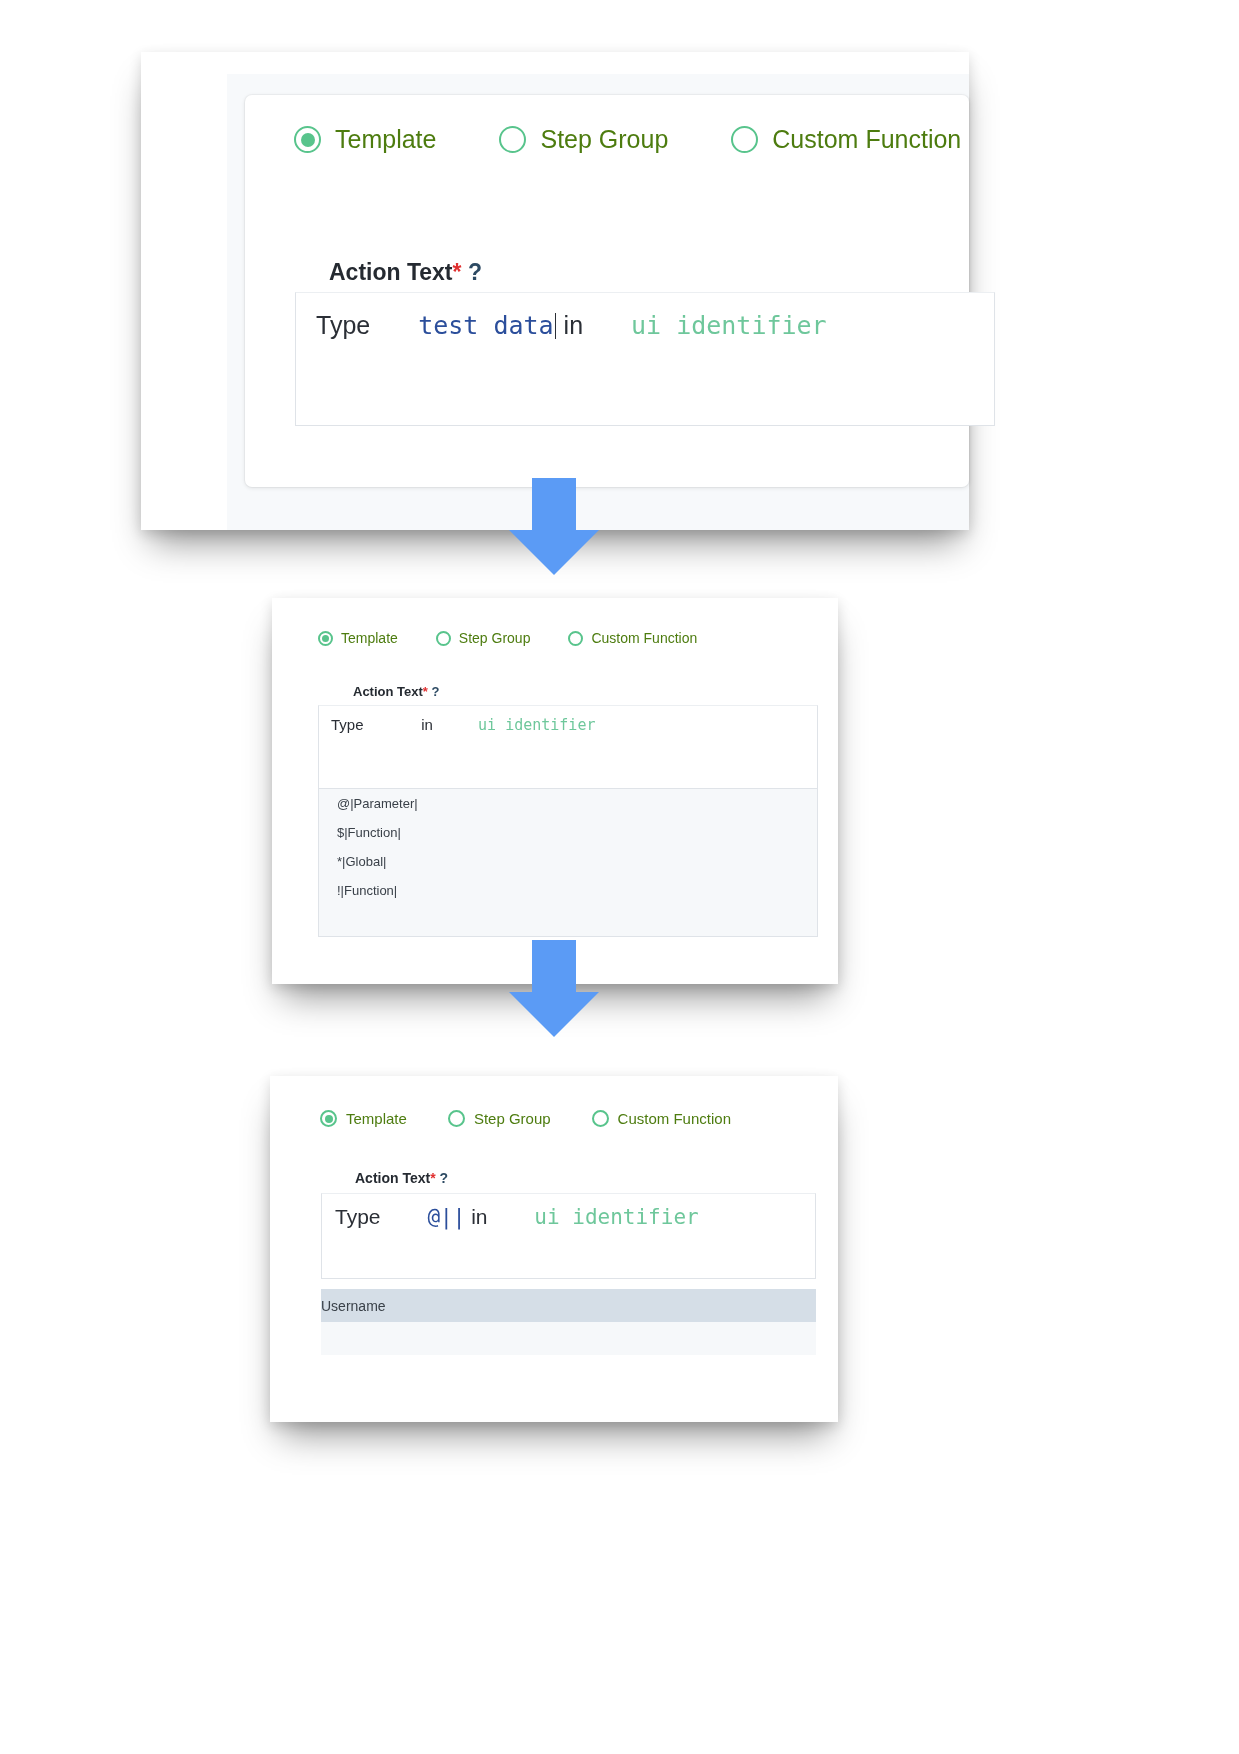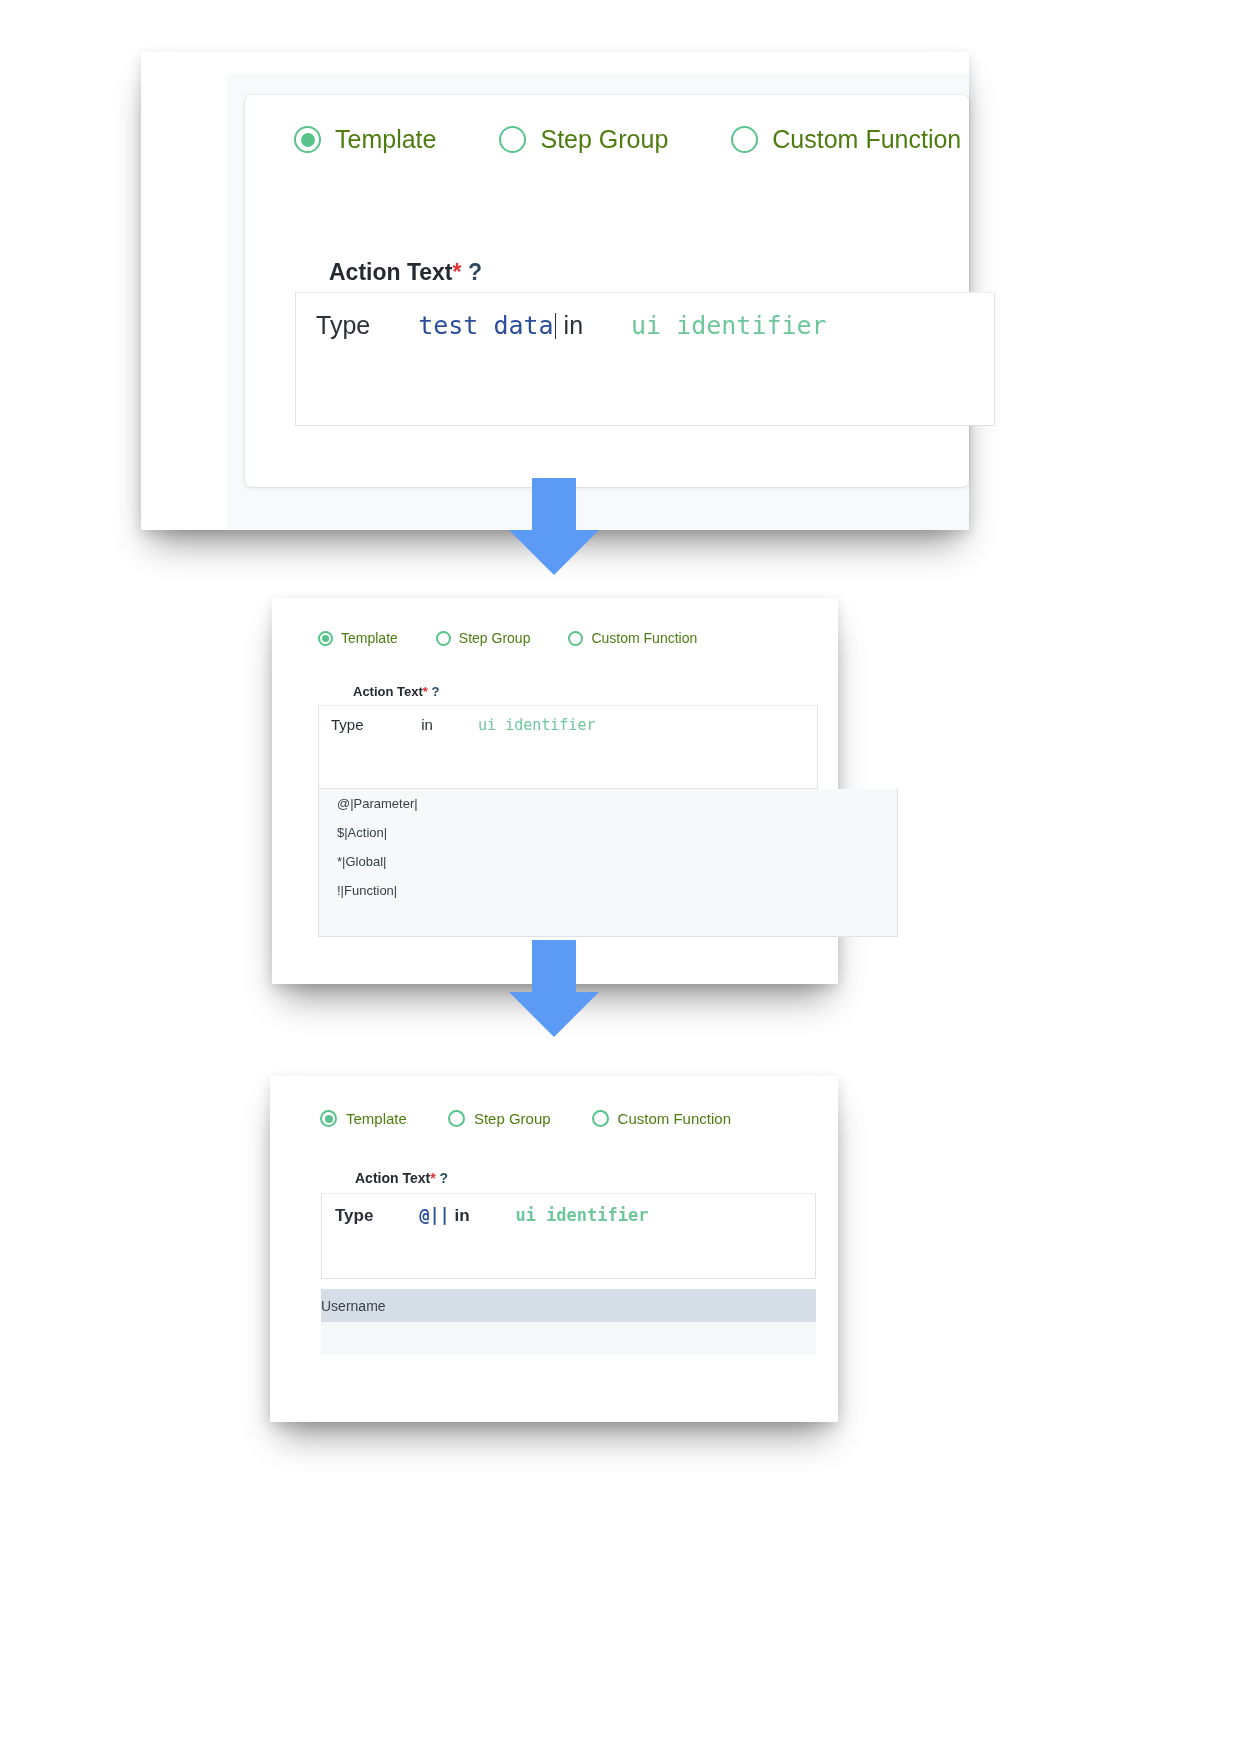--- a/index.html
+++ b/index.html
@@ -110,34 +110,34 @@
   #shot2 { left: 272px; top: 598px; width: 566px; height: 386px; }
   #shot2 .inner-card { position:absolute; left: 0; top: 0; width: 566px; height: 386px; box-shadow:none; border-radius:0; }
   #shot2 .radio-row { position:absolute; left: 46px; top: 32px; }
   #shot2 .radio-opt { margin-right: 38px; }
   #shot2 .radio { width: 15px; height: 15px; margin-right: 8px; border-width: 2px; }
   #shot2 .radio .dot { width: 7px; height: 7px; }
   #shot2 .radio-label { font-size: 14px; }
   #shot2 .field-label { position:absolute; left: 46px; top: 86px; font-size: 13px; }
   #shot2 .textbox { position:absolute; left: 46px; top: 107px; width: 500px; height: 84px; }
   #shot2 .tb-line { position:absolute; left: 12px; top: 10px; font-size: 15px; }
-  #shot2 .suggest { position:absolute; left: 46px; top: 191px; width: 580px; height: 148px; }
+  #shot2 .suggest { position:absolute; left: 46px; top: 191px; width: 500px; height: 148px; }
   #shot2 .suggest-item { height: 29px; padding-left: 18px; font-size: 13px; }
 
   
   #shot3 { left: 270px; top: 1076px; width: 568px; height: 346px; }
   #shot3 .inner-card { position:absolute; left: 0; top: 0; width: 568px; height: 346px; box-shadow:none; border-radius:0; }
   #shot3 .radio-row { position:absolute; left: 50px; top: 34px; }
   #shot3 .radio-opt { margin-right: 41px; }
   #shot3 .radio { width: 17px; height: 17px; margin-right: 9px; }
   #shot3 .radio .dot { width: 8px; height: 8px; }
   #shot3 .radio-label { font-size: 15px; }
   #shot3 .field-label { position:absolute; left: 50px; top: 94px; font-size: 14px; }
   #shot3 .textbox { position:absolute; left: 51px; top: 117px; width: 495px; height: 86px; }
-  #shot3 .tb-line { position:absolute; left: 13px; top: 11px; font-size: 17px; font-weight: bold; }
+  #shot3 .tb-line { position:absolute; left: 13px; top: 11px; font-size: 21px; }
   #shot3 .suggest { position:absolute; left: 51px; top: 213px; width: 495px; height: 66px; border: none; }
   #shot3 .suggest-item { height: 33px; font-size: 14px; background:#f6f8fa; }
   #shot3 .suggest-item.sel { background: #d5dee7; }
 
   
   #arrow1 { left: 509px; top: 478px; width: 90px; height: 97px; }
   #arrow2 { left: 509px; top: 940px; width: 90px; height: 97px; }
 </style>
 </head>
 <body>
@@ -207,21 +207,21 @@
 
     <div class="textbox">
       <div class="tb-line"><span>Type </span><span class="mono tok-blue"></span><span>   in </span><span class="mono tok-green">ui identifier</span></div>
     </div>
 
     <div class="suggest">
       <div class="suggest-item">
           <span>@|Parameter|</span>
         </div>
       <div class="suggest-item">
-          <span>$|Action|</span>
+          <span>$|Function|</span>
         </div>
       <div class="suggest-item">
           <span>*|Global|</span>
         </div>
       <div class="suggest-item">
           <span>!|Function|</span>
         </div>
     </div>
   </div>
 

